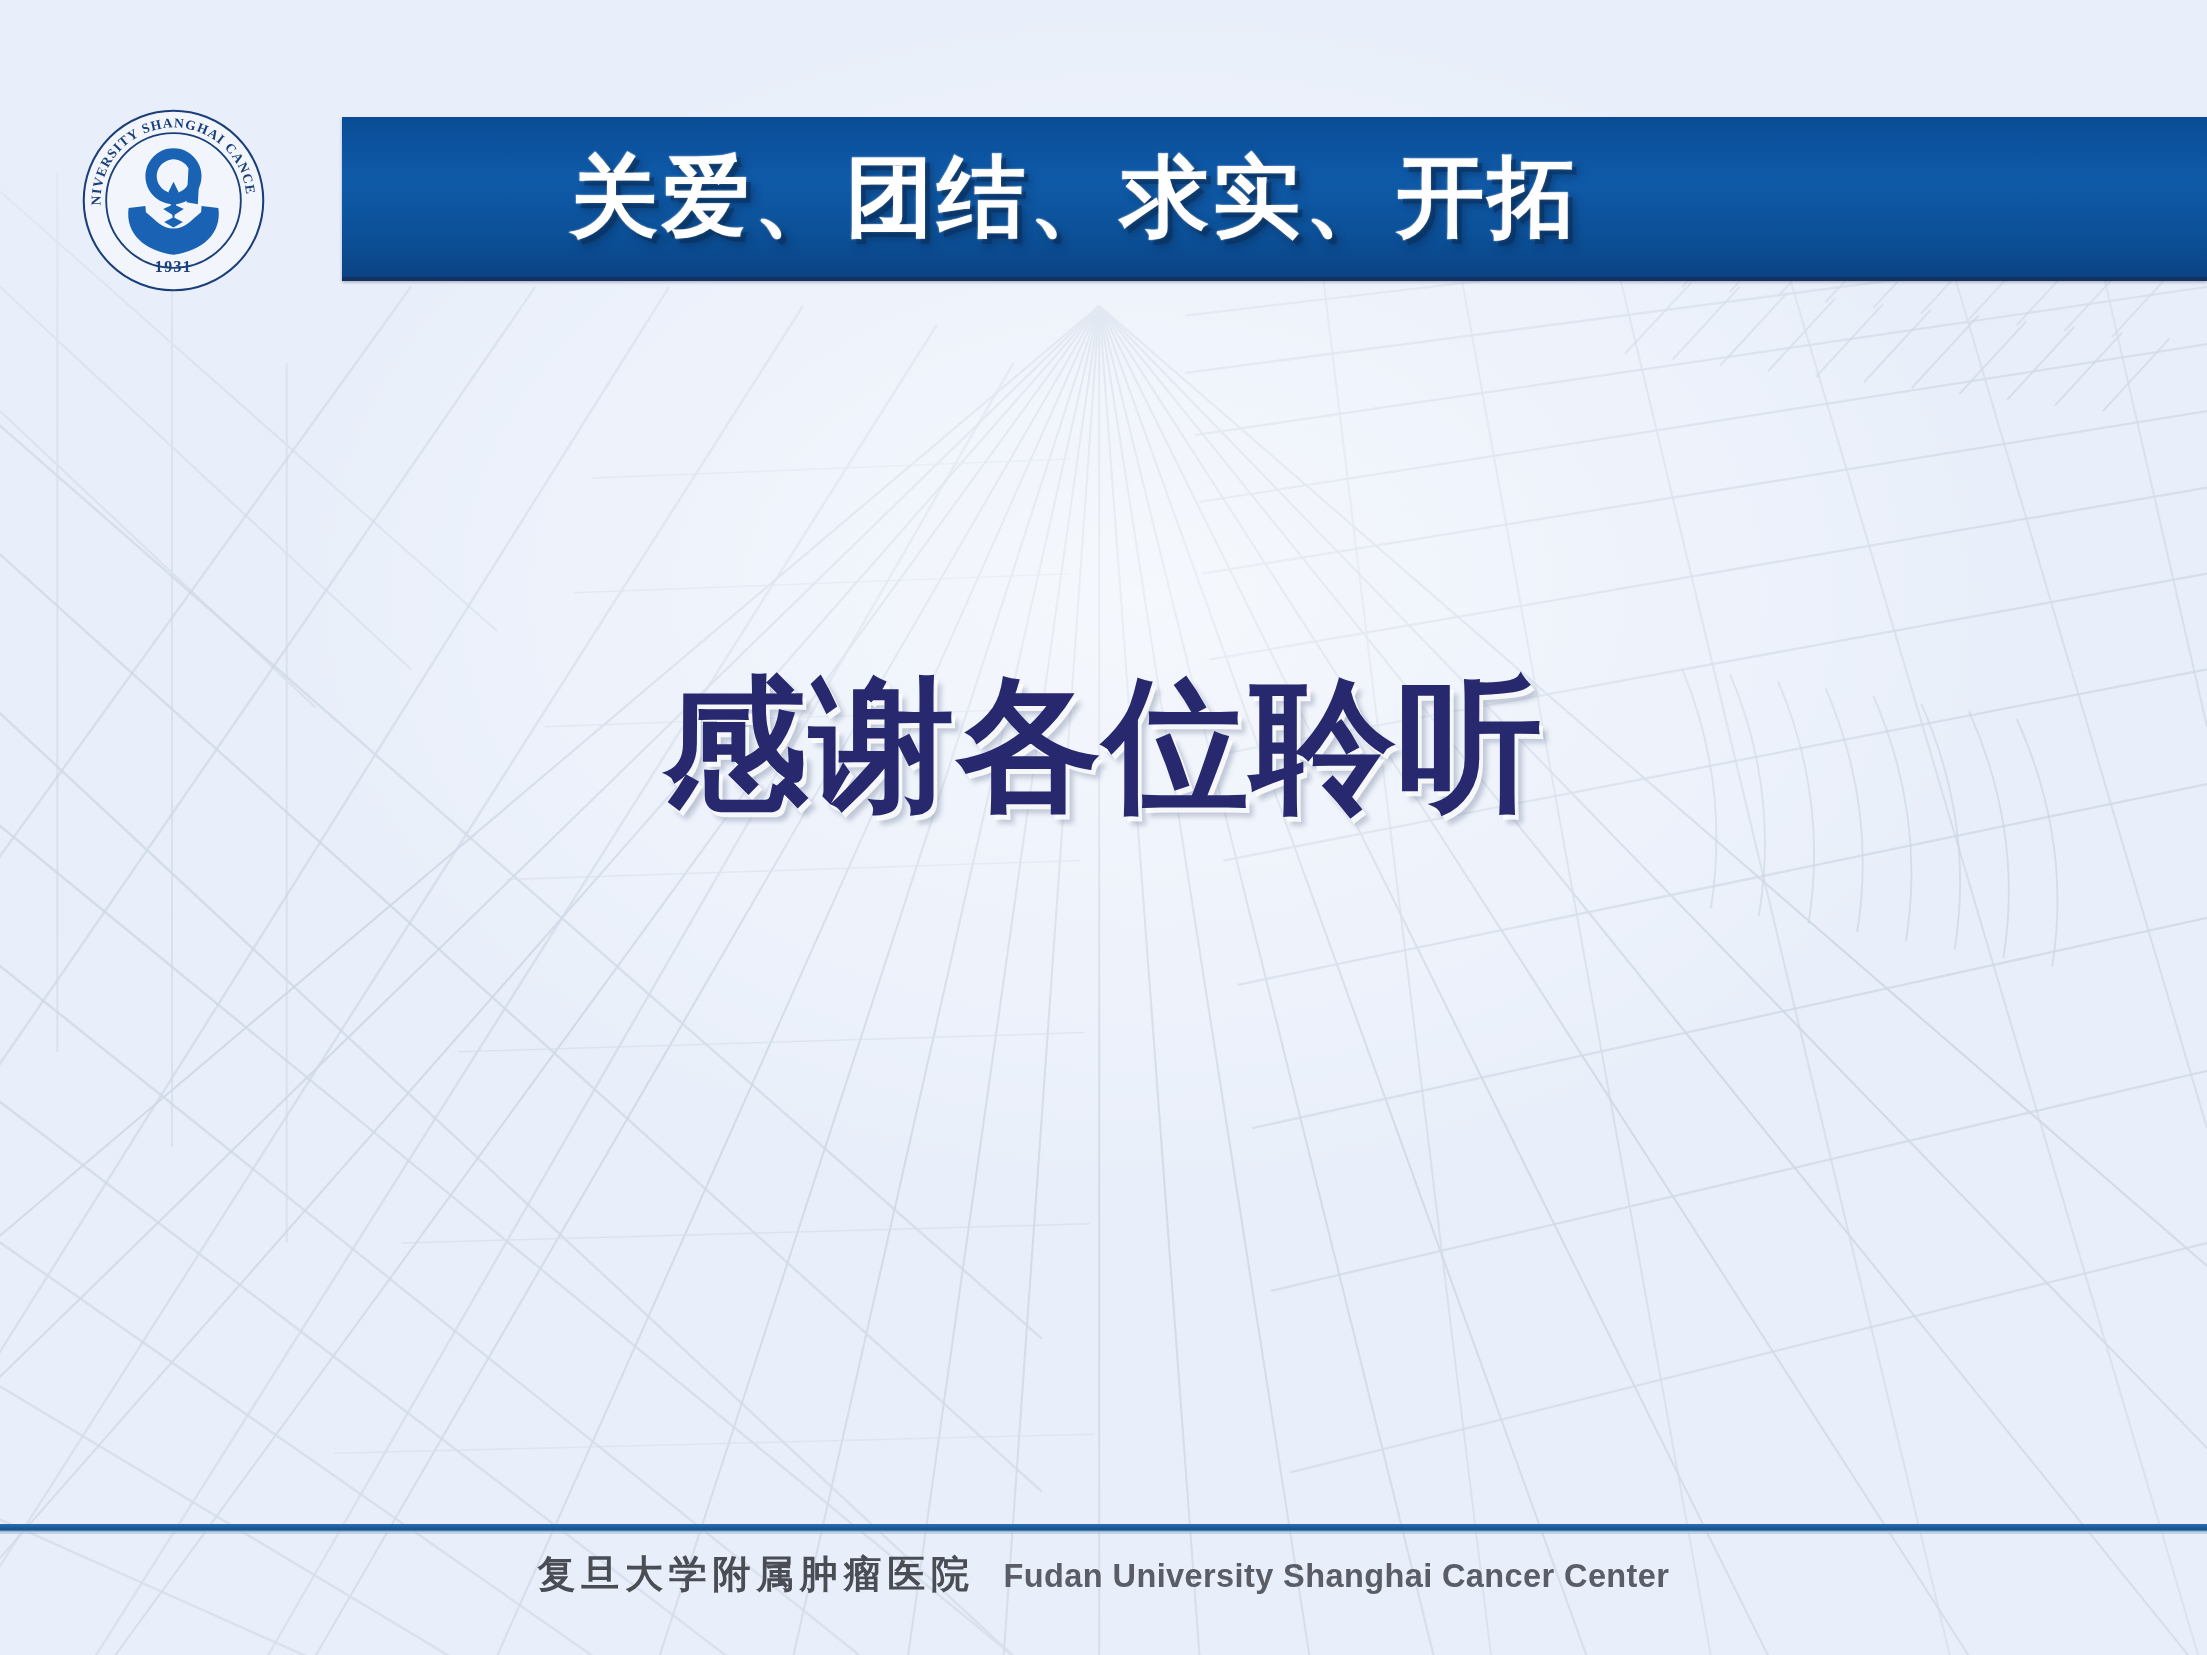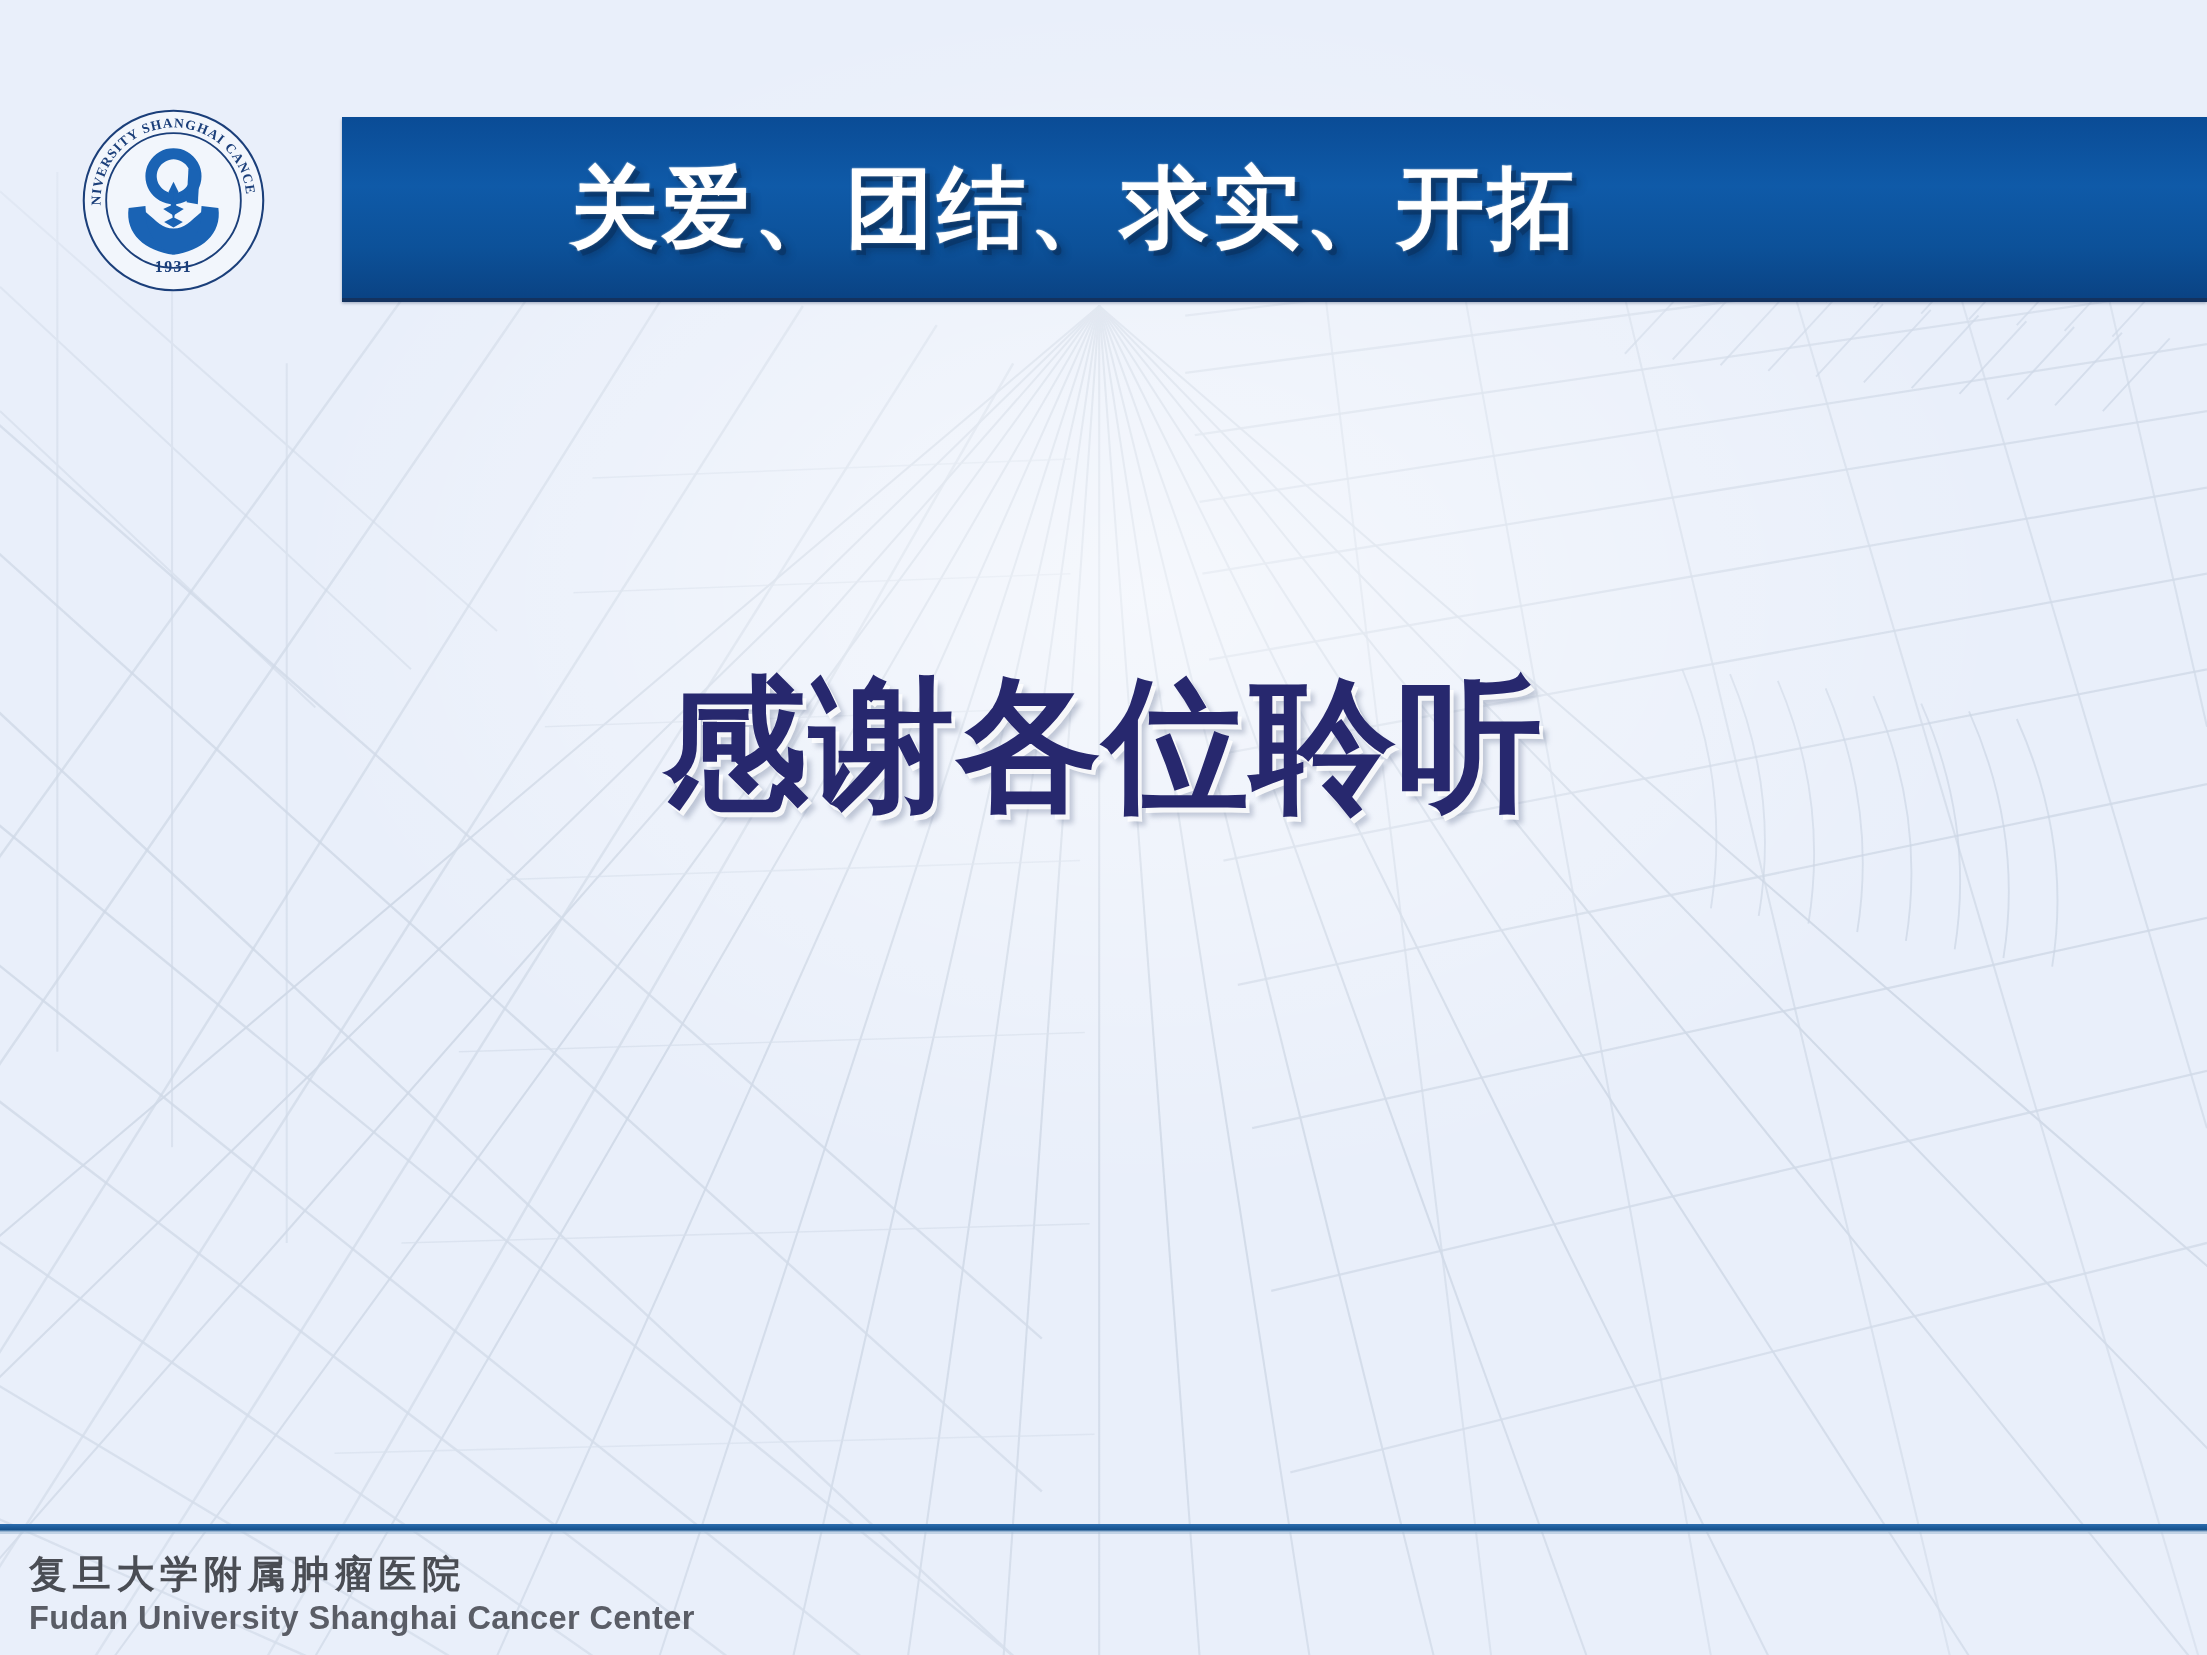--- a/index.html
+++ b/index.html
@@ -38,21 +38,21 @@
       linear-gradient(180deg, rgba(233,239,250,0.92) 0%, rgba(233,239,250,0.25) 22%, rgba(233,239,250,0.10) 55%, rgba(233,239,250,0.35) 100%);
     pointer-events: none;
   }
 
   
   .banner {
     position: absolute;
     left: 342px;
     top: 117px;
     width: 1865px;
-    height: 185px;
+    height: 164px;
     background: linear-gradient(180deg, #0a4c96 0%, #0f5aa8 38%, #0c5199 72%, #0a4384 100%);
     border-bottom: 4.8px solid #13325f;
     box-shadow: 0 1.9px 2.9px rgba(30,50,90,0.35);
     box-sizing: border-box;
     display: flex;
     align-items: center;
   }
   .banner-inner {
     position: absolute;
     left: 228px;
@@ -124,21 +124,20 @@
     background: rgba(160,185,212,0.55);
   }
   .footer {
     position: absolute;
     left: 0;
     right: 0;
     top: 1549px;
     display: flex;
     justify-content: center;
     align-items: baseline;
-    flex-direction: column;
   }
   .footer-cn {
     font-family: "DejaVu Sans", "Liberation Sans", sans-serif;
     font-size: 38px;
     font-weight: 600;
     color: #4a4d54;
     letter-spacing: 5.7px;
     white-space: nowrap;
   }
   .footer-en {

